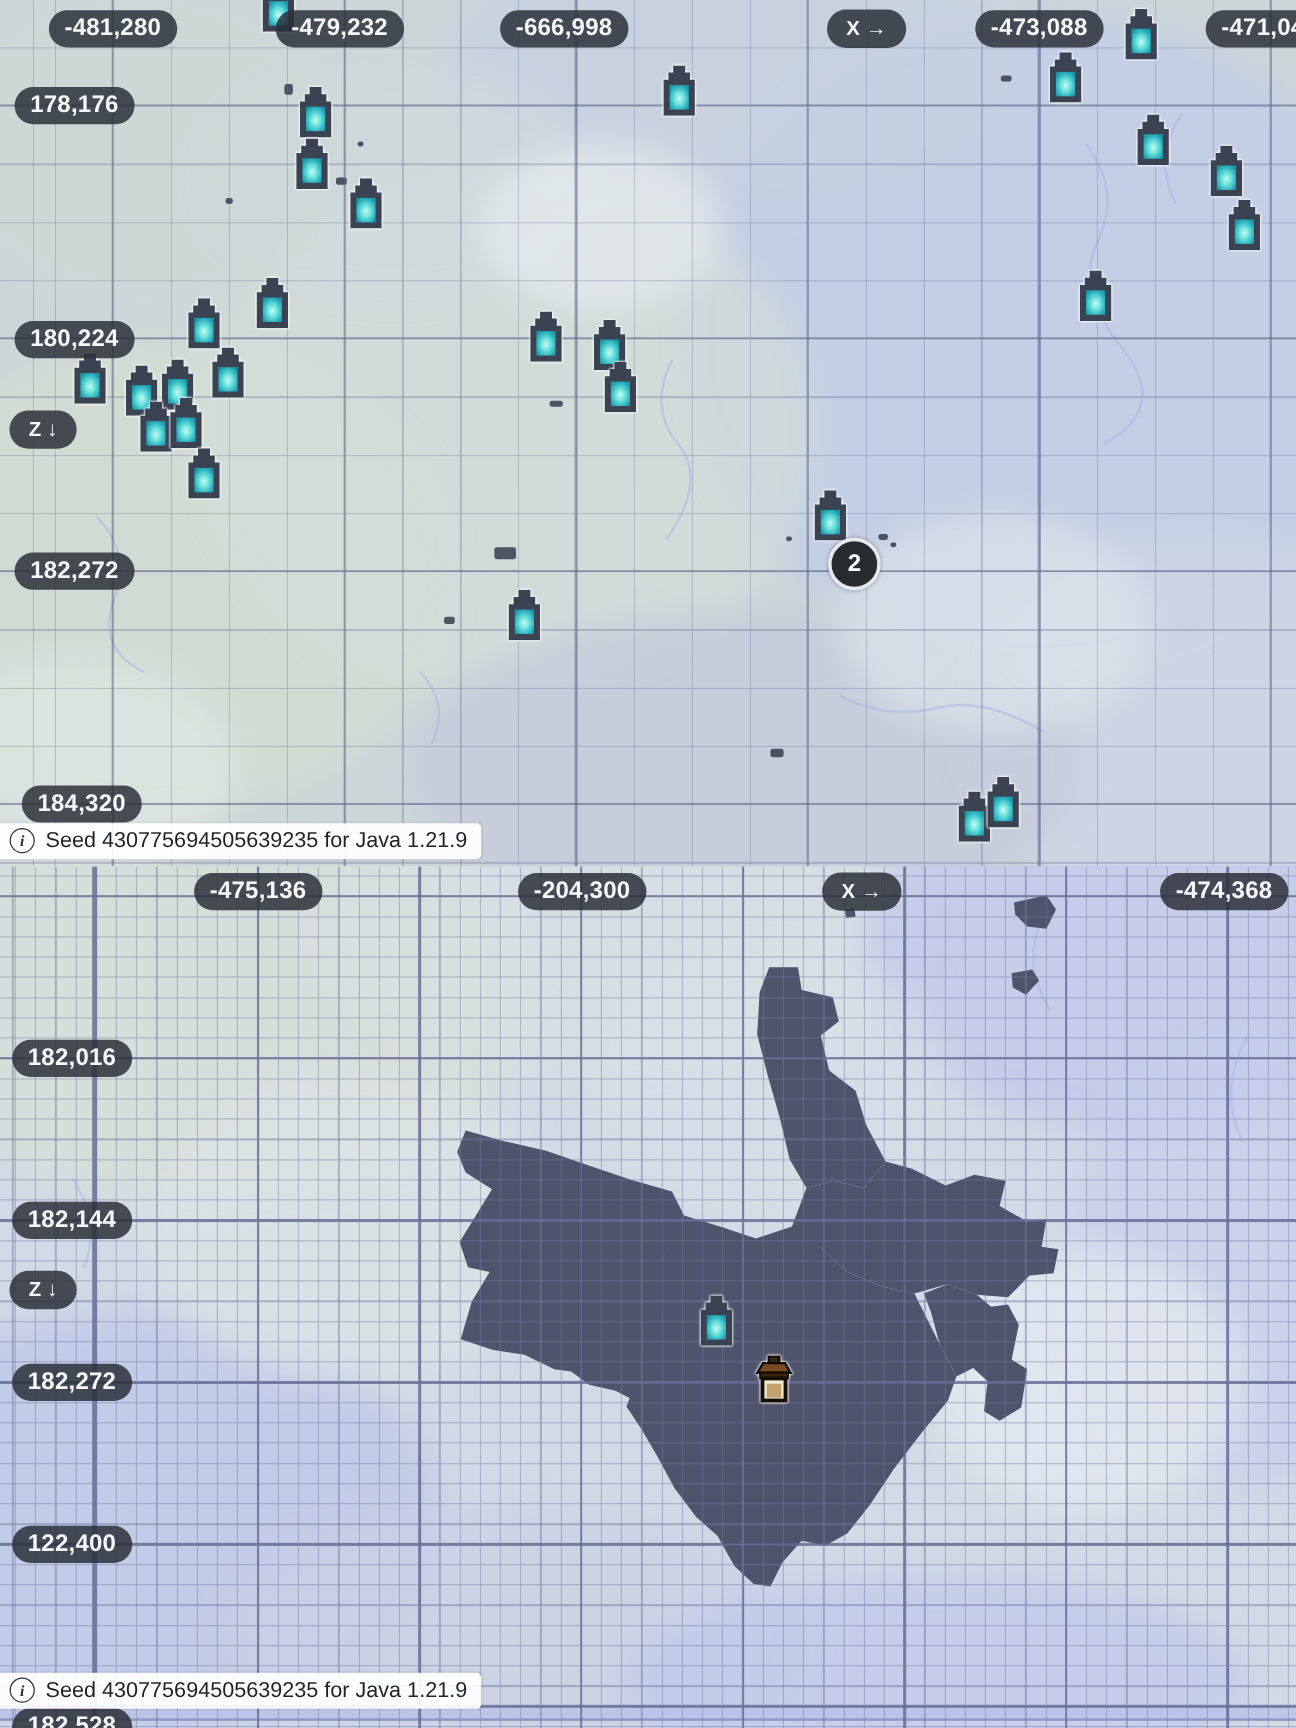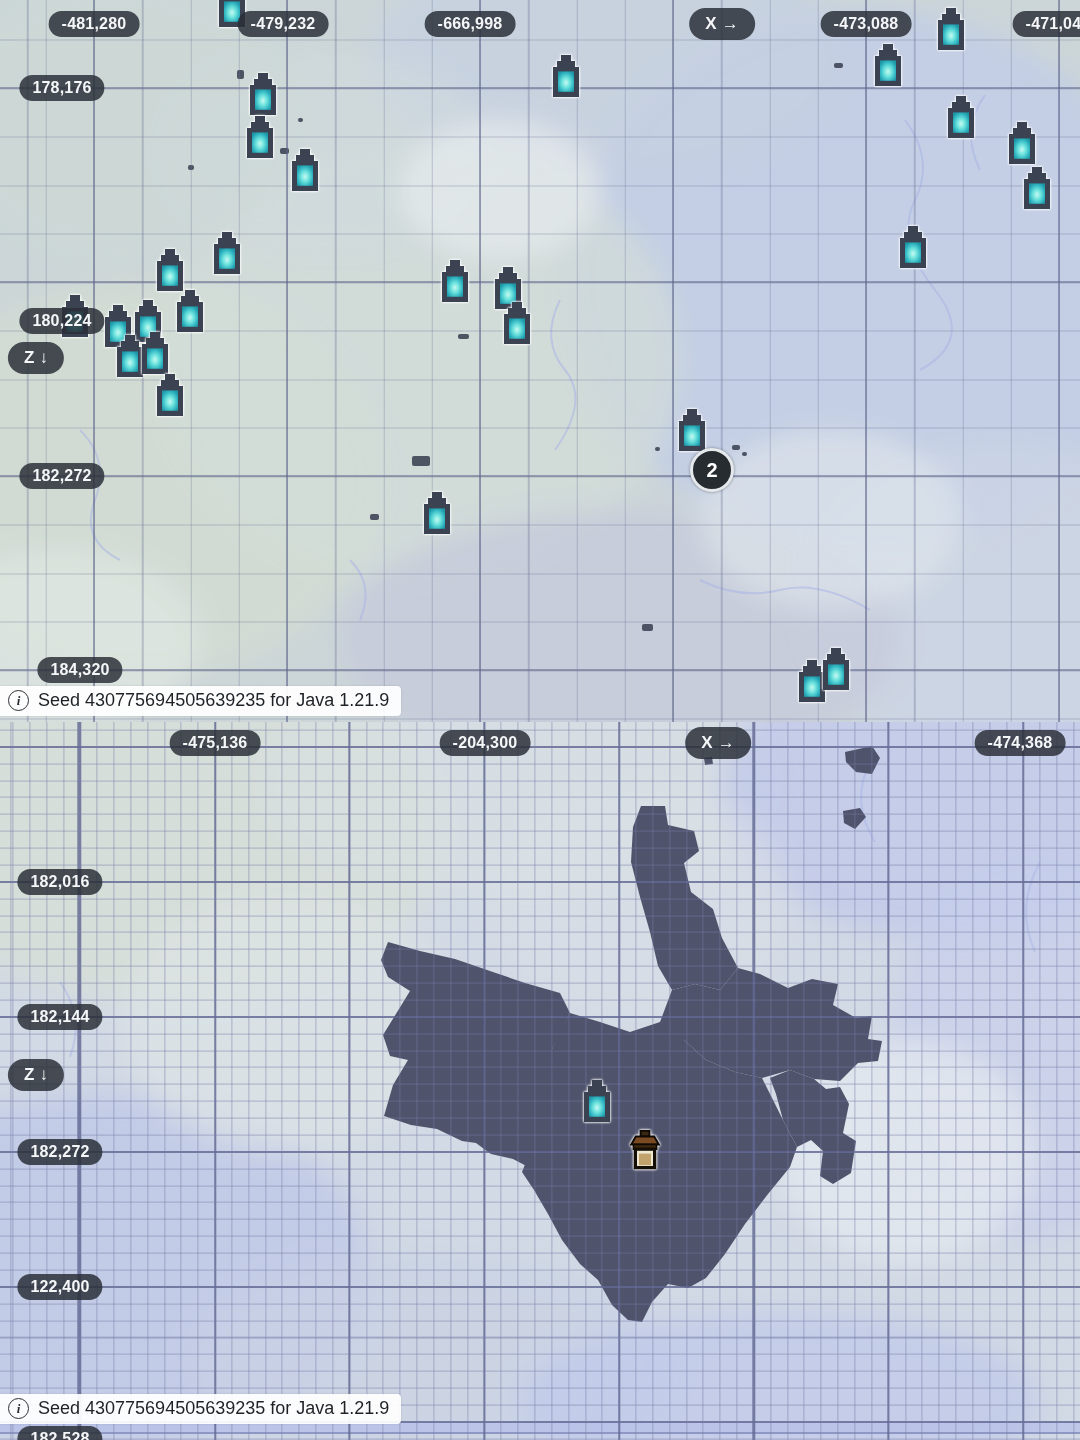--- a/index.html
+++ b/index.html
@@ -21,21 +21,21 @@
   #map2 .grid{
     background-image:
       repeating-linear-gradient(to right, rgba(116,122,165,.5) 0 1px, transparent 1px 16.84px),
       repeating-linear-gradient(to bottom, rgba(116,122,165,.5) 0 1px, transparent 1px 16.875px),
       repeating-linear-gradient(to right, rgba(88,95,138,.75) 0 2px, transparent 2px 134.7px),
       repeating-linear-gradient(to bottom, rgba(88,95,138,.75) 0 2px, transparent 2px 135px);
     background-position: 12.4px 0, 0 7.6px, 79.3px 0, 0 24px;
   }
   .layer{position:absolute;left:0;top:0;right:0;bottom:0;z-index:3;}
   .pill{position:absolute;transform:translate(-50%,-50%);white-space:nowrap;
-        background:rgba(42,47,55,.84);color:#f4f6f8;font-weight:700;font-size:16px;
+        background:rgba(42,47,55,.84);color:#f4f6f8;font-weight:700;font-size:20px;
         padding:4px 13px;border-radius:16px;letter-spacing:.2px;z-index:6;}
   .pill.axis{padding:6px 16px;font-size:17px;border-radius:18px;}
   .marker{position:absolute;transform:translate(-50%,-50%);z-index:4;
           filter:drop-shadow(0 0 1px #fff) drop-shadow(0 0 1px rgba(255,255,255,.9));cursor:pointer;}
   .badge{position:absolute;transform:translate(-50%,-50%);z-index:5;width:38px;height:38px;
          border-radius:50%;background:#272c31;border:3px solid #e6e9ec;color:#fff;
          font-weight:700;font-size:20px;display:flex;align-items:center;justify-content:center;
          box-shadow:0 0 3px rgba(40,44,50,.5);cursor:pointer;}
   .seedbar{position:absolute;left:0;z-index:8;display:inline-flex;align-items:center;gap:9px;
            background:rgba(255,255,255,.93);color:#1e2226;font-size:18px;
@@ -421,23 +421,23 @@
   </svg></div>
       </div>
     <div class="badge" id="cluster-badge" style="left: 712px; top: 470px;">2</div>
     <div class="layer" id="pills1" style="z-index:6">
         <span class="pill" style="left: 94px; top: 24px;">-481,280</span>
         <span class="pill" style="left: 283px; top: 24px;">-479,232</span>
         <span class="pill" style="left: 470px; top: 24px;">-666,998</span>
         <span class="pill" style="left: 866px; top: 24px;">-473,088</span>
         <span class="pill" style="left: 1058px; top: 24px;">-471,040</span>
         <span class="pill" style="left: 62px; top: 88px;">178,176</span>
-        <span class="pill" style="left: 62px; top: 283px; margin-top: 38px;">180,224</span>
+        <span class="pill" style="left: 62px; top: 283px;">180,224</span>
         <span class="pill" style="left: 62px; top: 476px;">182,272</span>
-        <span class="pill" style="left: 80px; top: 670px;">184,320</span>
+        <span class="pill" style="left: 68px; top: 670px;">184,320</span>
         <span class="pill axis" style="left: 722px; top: 24px;">X →</span>
         <span class="pill axis" style="left: 36px; top: 358px;">Z ↓</span>
       </div>
     <div class="seedbar" style="top:686px">
       <span class="info-icon">i</span>
       <span>Seed 430775694505639235 for Java 1.21.9</span>
     </div>
   </section>
 
   <section class="map" id="map2">

